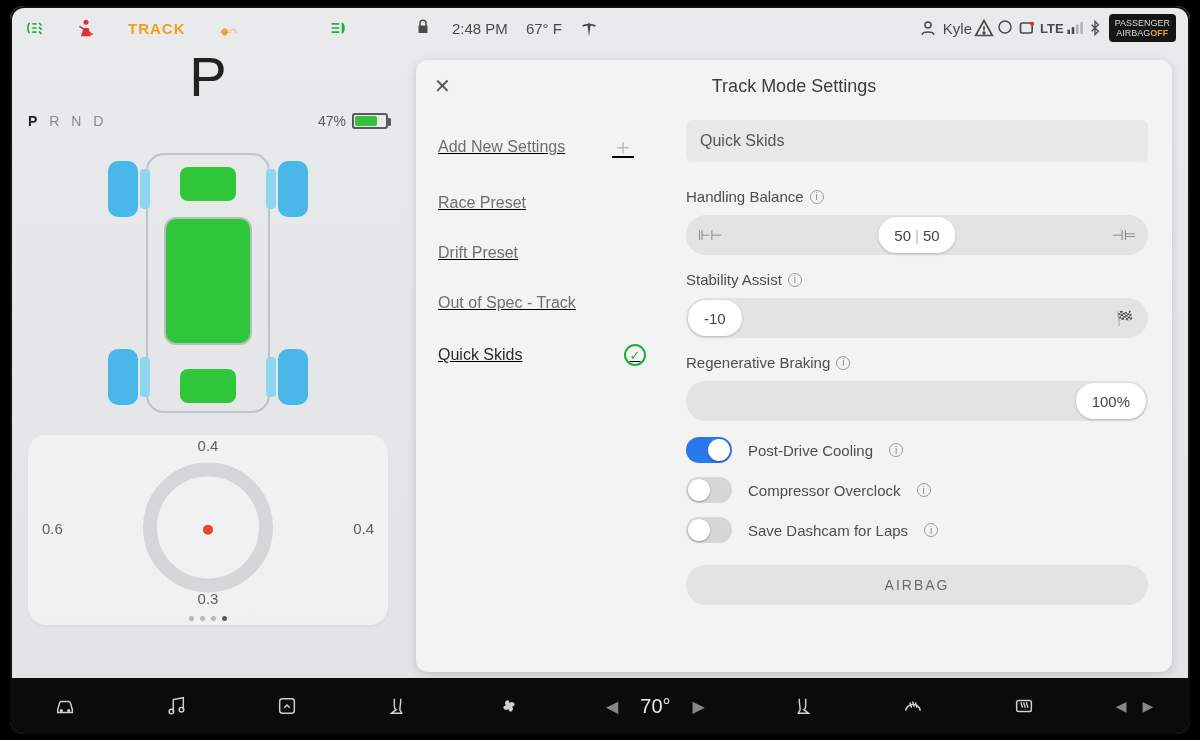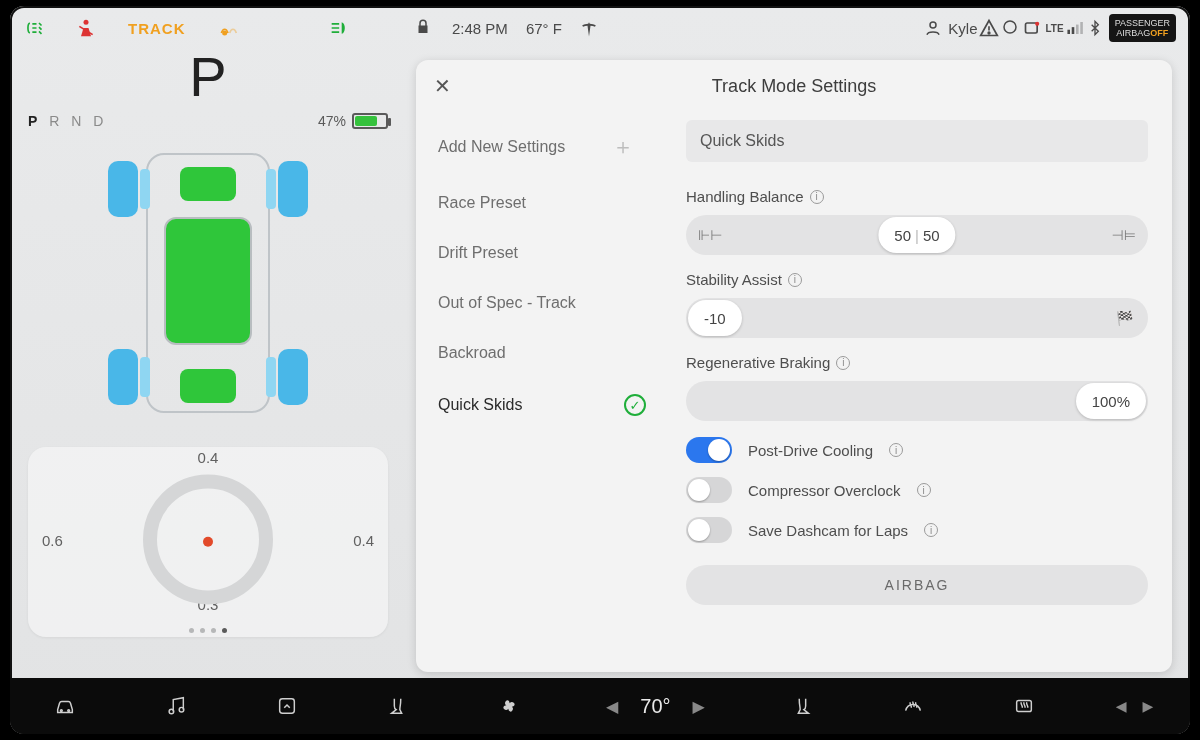--- a/index.html
+++ b/index.html
@@ -48,45 +48,45 @@
   .motor{position:absolute;left:72px;width:56px;height:34px;background:#2fc63a;border-radius:8px;}
   .motor.front{top:24px;} .motor.rear{bottom:20px;}
   .wheel{position:absolute;width:30px;height:56px;background:#49b7e8;border-radius:10px;}
   .wheel.fl{left:0;top:18px;} .wheel.fr{right:0;top:18px;}
   .wheel.rl{left:0;bottom:18px;} .wheel.rr{right:0;bottom:18px;}
   .brake{position:absolute;width:10px;height:40px;background:#8fd6f2;border-radius:4px;}
   .brake.fl{left:32px;top:26px;} .brake.fr{right:32px;top:26px;}
   .brake.rl{left:32px;bottom:26px;} .brake.rr{right:32px;bottom:26px;}
 
   .gmeter-card{
-    margin-top:24px;background:rgba(255,255,255,.45);border-radius:18px;
+    margin-top:12px;background:rgba(255,255,255,.45);border-radius:18px;
     padding:10px 18px 17px 18px;position:relative;height:190px;
     box-shadow:0 1px 3px rgba(0,0,0,.06);
   }
   .gmeter-ring{position:absolute;left:50%;top:50%;transform:translate(-50%,-52%);width:130px;height:130px;border-radius:50%;border:14px solid #d5d6d7;}
   .gmeter-dot{position:absolute;left:50%;top:50%;transform:translate(-50%,-52%);width:10px;height:10px;border-radius:50%;background:#e24a2a;}
   .gv{position:absolute;color:#616161;font-size:15px;}
   .gv.top{left:50%;top:2px;transform:translateX(-50%);}
   .gv.lft{left:14px;top:50%;transform:translateY(-60%);}
   .gv.rgt{right:14px;top:50%;transform:translateY(-60%);}
-  .gv.bot{left:50%;bottom:24px;transform:translateX(-50%);}
+  .gv.bot{left:50%;bottom:18px;transform:translateX(-50%);}
   .dots{position:absolute;bottom:4px;left:50%;transform:translateX(-50%);display:flex;gap:6px;}
   .dots i{width:5px;height:5px;border-radius:50%;background:#b6b7b8;display:block;}
   .dots i.act{background:#5a5a5a;}
 
   
   .card{
     background:#f3f3f3;border-radius:12px;height:100%;
     box-shadow:0 2px 10px rgba(0,0,0,.15);
     display:flex;flex-direction:column;overflow:hidden;
   }
   .card-header{display:flex;align-items:center;justify-content:center;position:relative;height:52px;color:#3d3d3d;font-size:18px;}
   .card-header .close{position:absolute;left:18px;top:14px;font-size:20px;color:#555;cursor:pointer;}
   .card-body{flex:1;display:flex;min-height:0;}
-  .preset-list{width:240px;padding:4px 0;}
+  .preset-list{width:240px;padding:4px 0;text-decoration:underline;}
   .preset-item{
     padding:16px 22px;color:#6e6e6e;font-size:16px;cursor:pointer;
     display:flex;align-items:center;justify-content:space-between;
   }
   .preset-item .plus{color:#bdbdbd;font-size:22px;}
   .preset-item.selected{color:#2a2a2a;}
   .check{color:#1fae3a;width:22px;height:22px;border:2px solid #1fae3a;border-radius:50%;display:inline-flex;align-items:center;justify-content:center;font-size:13px;position:relative;left:12px;}
   .form{flex:1;padding:8px 24px 8px 30px;overflow:auto;}
   .name-input{
     width:100%;background:#e8e8e9;border:none;border-radius:6px;
@@ -196,21 +196,21 @@
         <svg viewBox="0 0 24 24" width="18" height="18" fill="none" stroke="currentColor" stroke-width="2">
             <circle cx="12" cy="12" r="8"></circle>
           </svg>
       </span>
       <span class="ic">
         <svg viewBox="0 0 24 24" width="20" height="20" fill="none" stroke="currentColor" stroke-width="2">
             <rect x="3" y="6" width="14" height="12" rx="2"></rect>
             <circle cx="17" cy="7" r="2.5" fill="#d33" stroke="none"></circle>
           </svg>
       </span>
-      <span style="display:flex;align-items:center;gap:3px;font-size:10px;font-weight:700">
+      <span style="display:flex;align-items:center;gap:3px;font-size:13px;font-weight:700">
         <span>LTE</span>
         <svg viewBox="0 0 20 14" width="18" height="12" fill="currentColor">
             <rect x="0" y="9" width="3" height="5"></rect>
             <rect x="5" y="6" width="3" height="8"></rect>
             <rect x="10" y="3" width="3" height="11" opacity=".35"></rect>
             <rect x="15" y="0" width="3" height="14" opacity=".35"></rect>
           </svg>
       </span>
       <span class="ic">
         <svg viewBox="0 0 24 24" width="16" height="20" fill="none" stroke="currentColor" stroke-width="2">
@@ -288,23 +288,20 @@
             </div>
             <div class="preset-item">
                 <span>Race Preset</span>
               </div>
             <div class="preset-item">
                 <span>Drift Preset</span>
               </div>
             <div class="preset-item">
                 <span>Out of Spec - Track</span>
               </div>
-            <div class="preset-item">
-                <span>Backroad</span>
-              </div>
             <div class="preset-item selected">
               <span>Quick Skids</span>
               <span class="check">✓</span>
             </div>
           </div>
 
           <div class="form">
             <input class="name-input" value="Quick Skids" style="">
 
             <div class="field-label">

